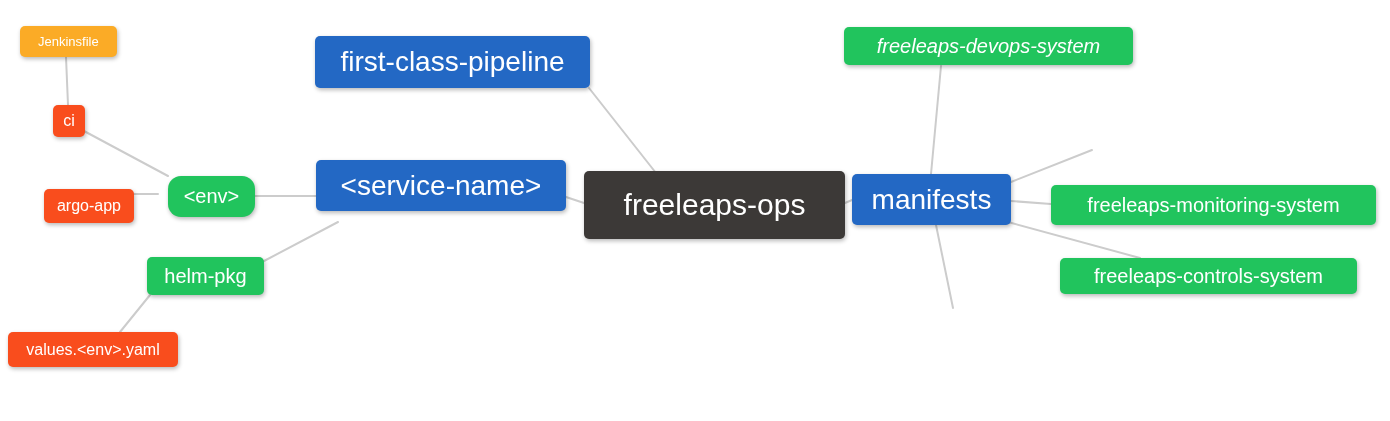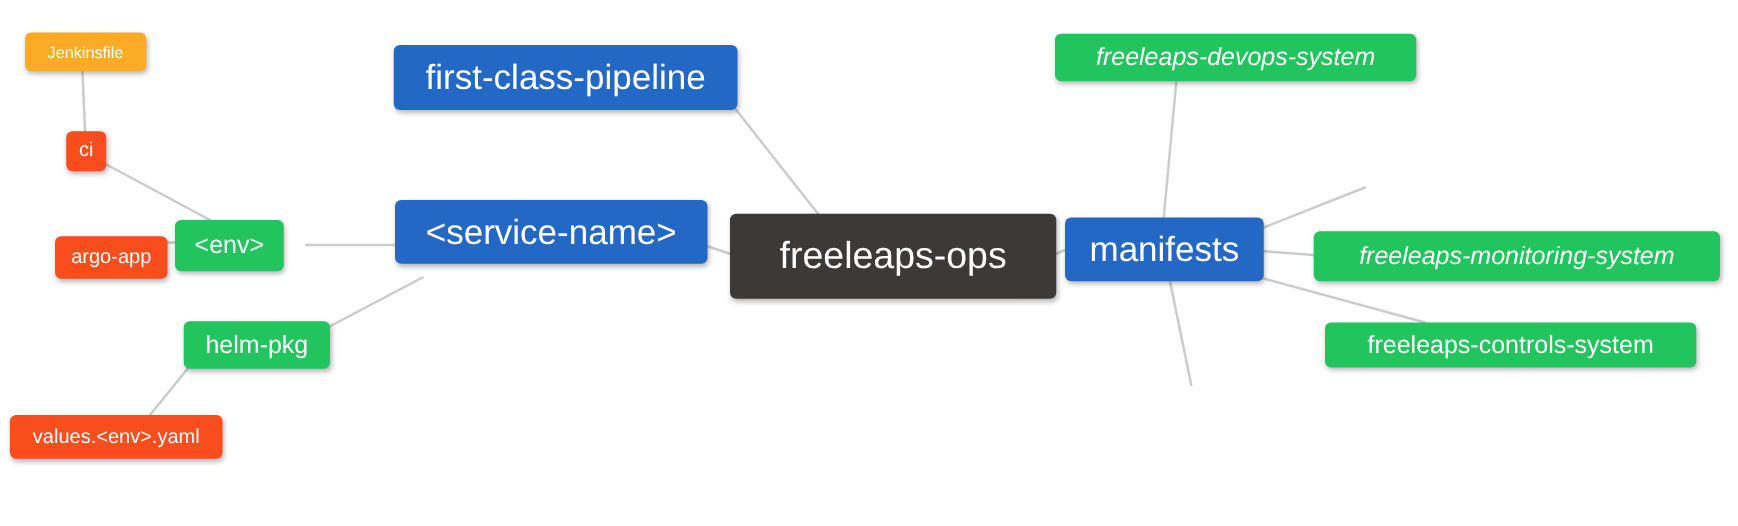--- a/index.html
+++ b/index.html
@@ -43,25 +43,25 @@
   .lv-1    { background: #2368c4; font-size: 28px; }
   .lv-2    { background: #21c45d; font-size: 20px; }
   .lv-3    { background: #f94d1d; font-size: 16px; }
   .lv-4    { background: #fbab26; font-size: 13px; }
 
   
   .n-root        { left: 584px;  top: 171px; min-width: 261px; height: 68px; padding: 0 24px; }
   .n-fcp         { left: 315px;  top: 36px;  min-width: 275px; height: 52px; padding: 0 18px; }
   .n-svc         { left: 316px;  top: 160px; min-width: 250px; height: 51px; padding: 0 18px; }
   .n-manifests   { left: 852px;  top: 174px; min-width: 159px; height: 51px; padding: 0 16px; }
-  .n-env         { left: 140px;  top: 176px; min-width: 87px;  height: 41px; padding: 0 12px; }
+  .n-env         { left: 168px;  top: 176px; min-width: 87px;  height: 41px; padding: 0 12px; border-radius: 13px; }
   .n-helm        { left: 147px;  top: 257px; min-width: 117px; height: 38px; padding: 0 12px; }
   .n-devops      { left: 844px;  top: 27px;  min-width: 289px; height: 38px; padding: 0 12px; font-style: italic; }
   .n-network     { left: 1054px; top: 110px; min-width: 294px; height: 40px; padding: 0 12px; }
-  .n-monitoring  { left: 1051px; top: 185px; min-width: 325px; height: 40px; padding: 0 5px; font-style: italic; }
+  .n-monitoring  { left: 1051px; top: 185px; min-width: 325px; height: 40px; padding: 0 5px; }
   .n-controls    { left: 1060px; top: 258px; min-width: 297px; height: 36px; padding: 0 8px; }
   .n-storage     { left: 814px;  top: 308px; min-width: 284px; height: 40px; padding: 0 12px; }
   .n-ci          { left: 53px;   top: 105px; min-width: 32px;  height: 32px; padding: 0 8px;  }
   .n-argo        { left: 44px;   top: 177px; min-width: 90px;  height: 34px; padding: 0 10px; margin-top: 12px; }
   .n-values      { left: 8px;    top: 332px; min-width: 170px; height: 35px; padding: 0 10px; }
   .n-jenkinsfile { left: 20px;   top: 26px;  min-width: 93px;  height: 31px; padding: 0 18px; }
 </style>
 </head>
 <body>
 

